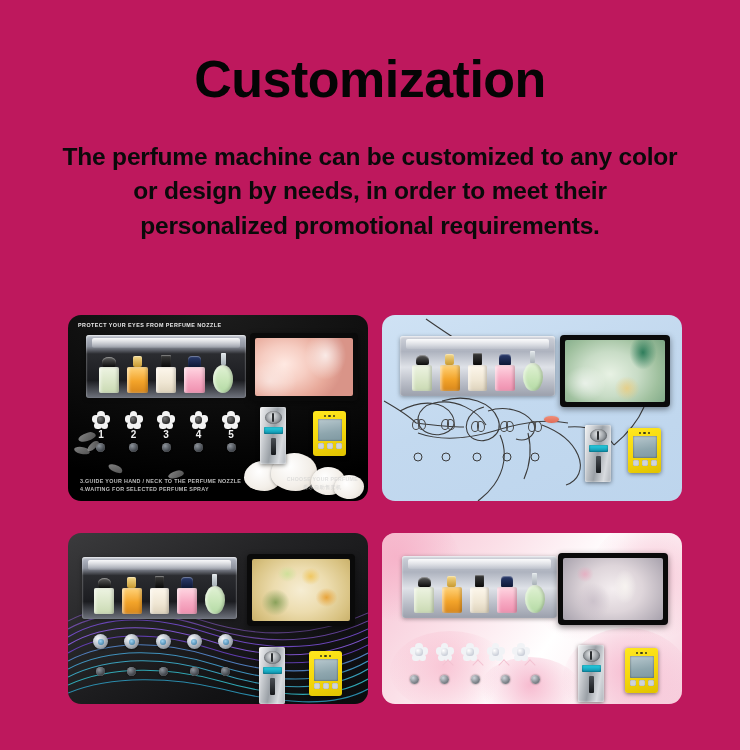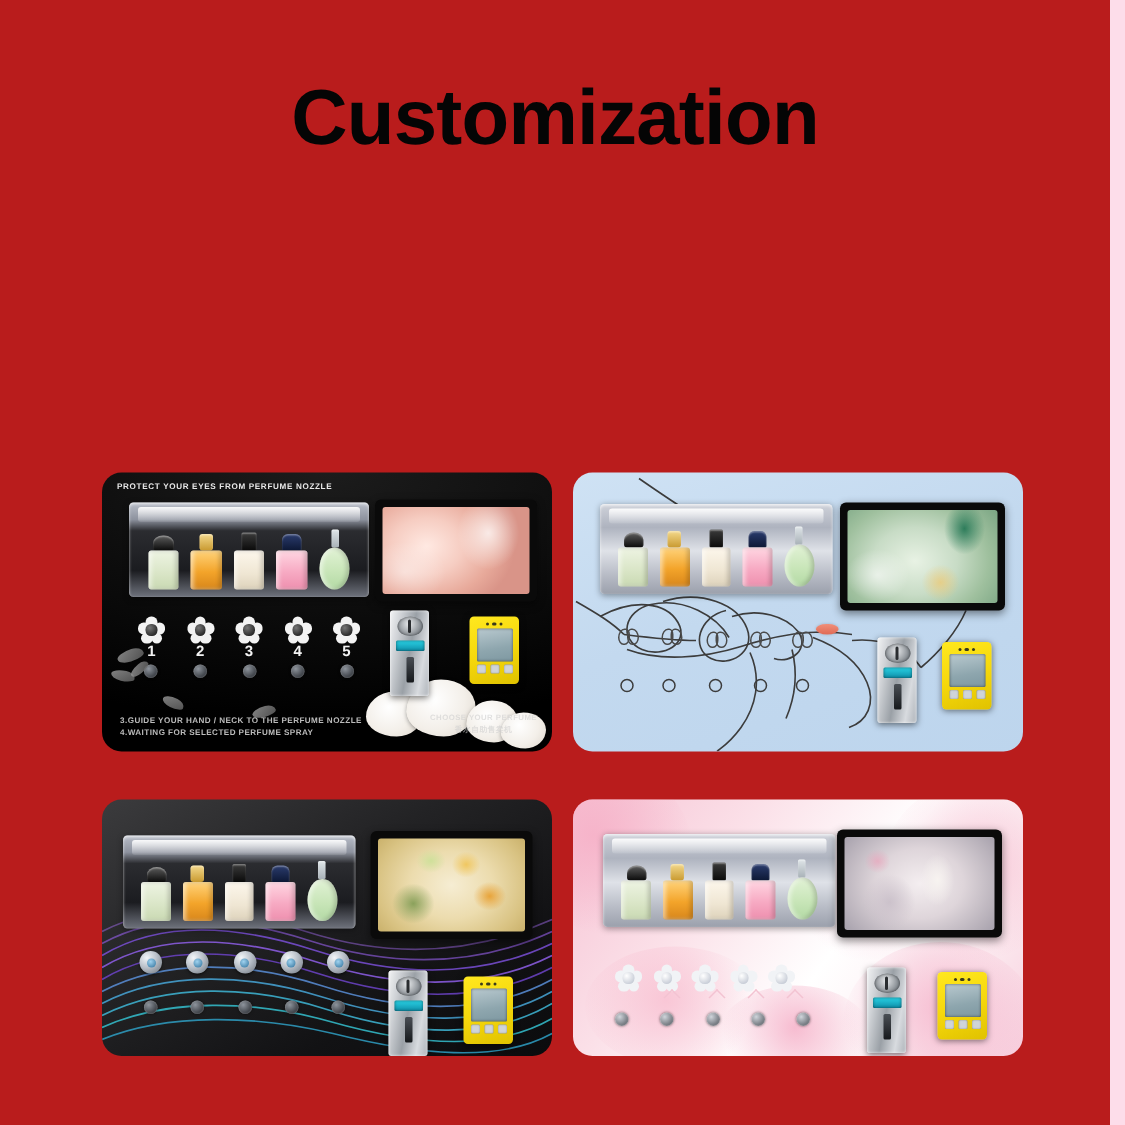--- a/index.html
+++ b/index.html
@@ -14,21 +14,21 @@
   body {
     background: #fdddea;
     font-family: "Liberation Sans", sans-serif;
     color: #000;
   }
 
   .page {
     position: relative;
     width: 740px;
     height: 750px;
-    background: #b91c1c;
+    background: #be185d;
   }
 
   
   .header-block {
     padding-top: 52px;
     text-align: center;
   }
 
   .page-title {
     font-family: "Liberation Sans", sans-serif;
@@ -486,20 +486,21 @@
     transform: rotate(45deg);
   }
 </style>
 </head>
 <body>
 
 <div class="page">
 
   <div class="header-block">
     <h1 class="page-title">Customization</h1>
+    <p class="page-subtitle">The perfume machine can be customized to any color or design by needs, in order to meet their personalized promotional requirements.</p>
   </div>
 
   <div class="gallery">
 
     <div class="machine-card m1">
 
       <div class="m1-head">PROTECT YOUR EYES FROM PERFUME NOZZLE</div>
 
       <div class="shelf dark-lit" style="left:18px; top:20px; width:160px; height:63px;">
         <div class="shelf-light"></div>

